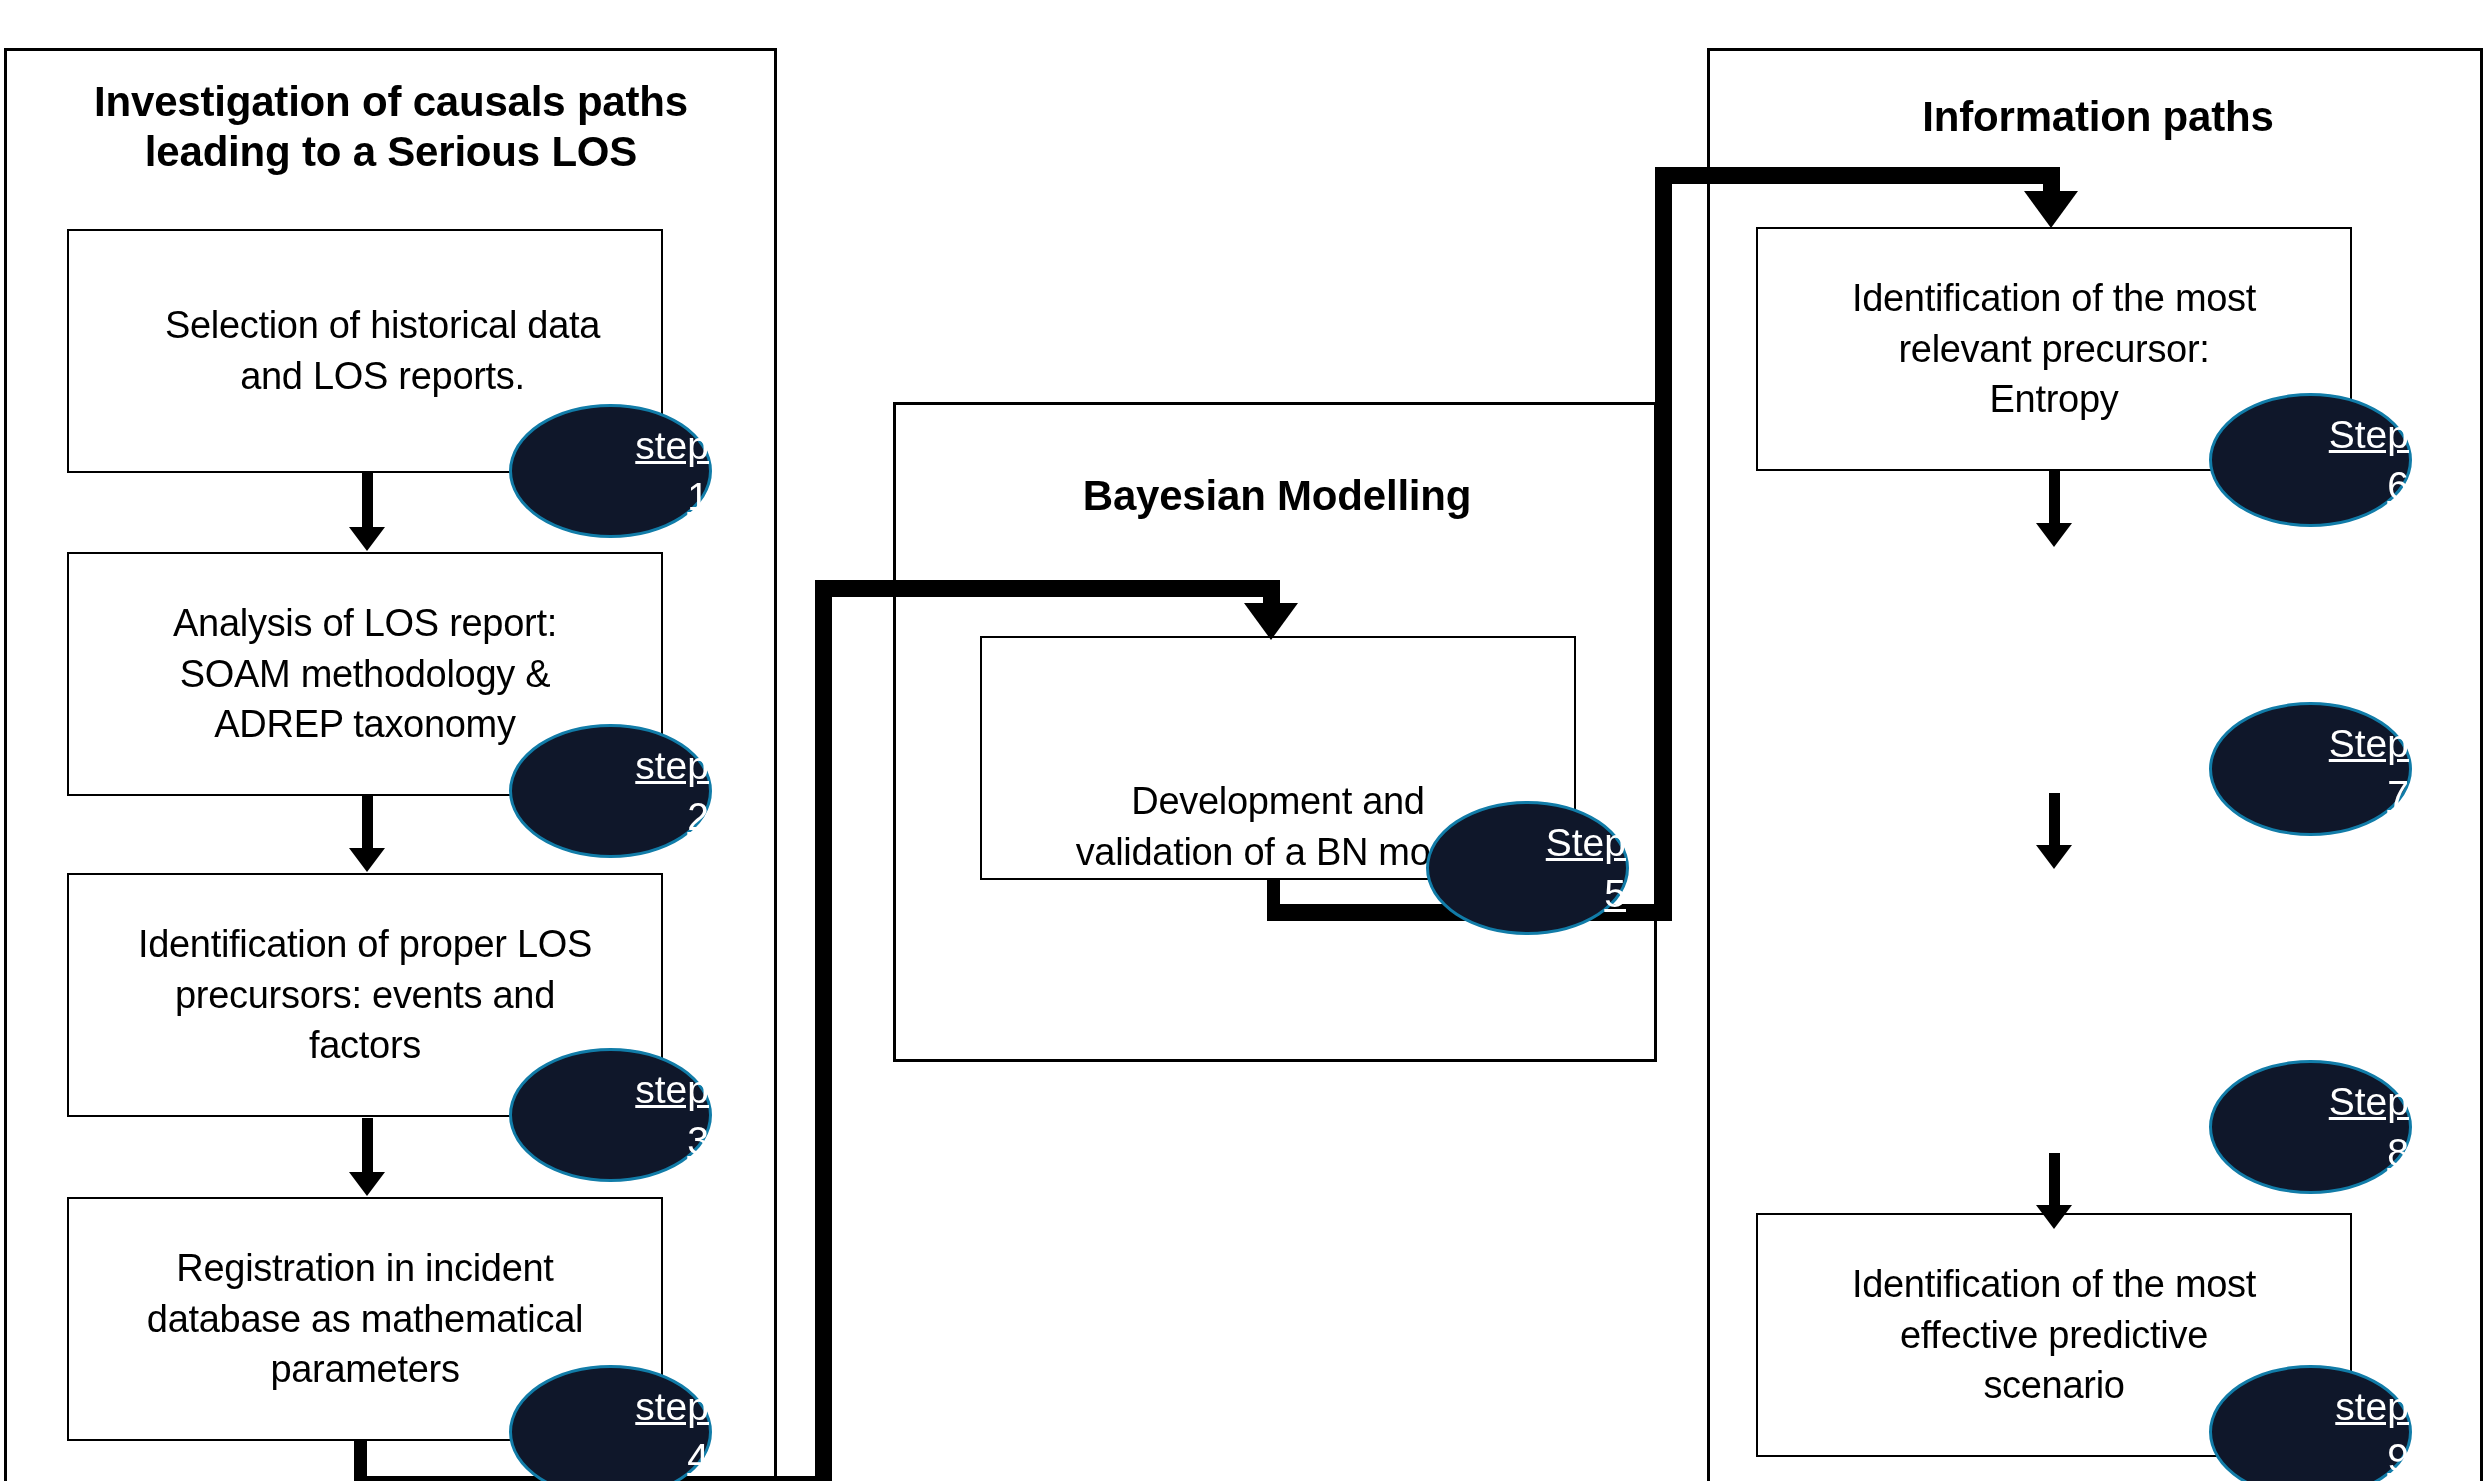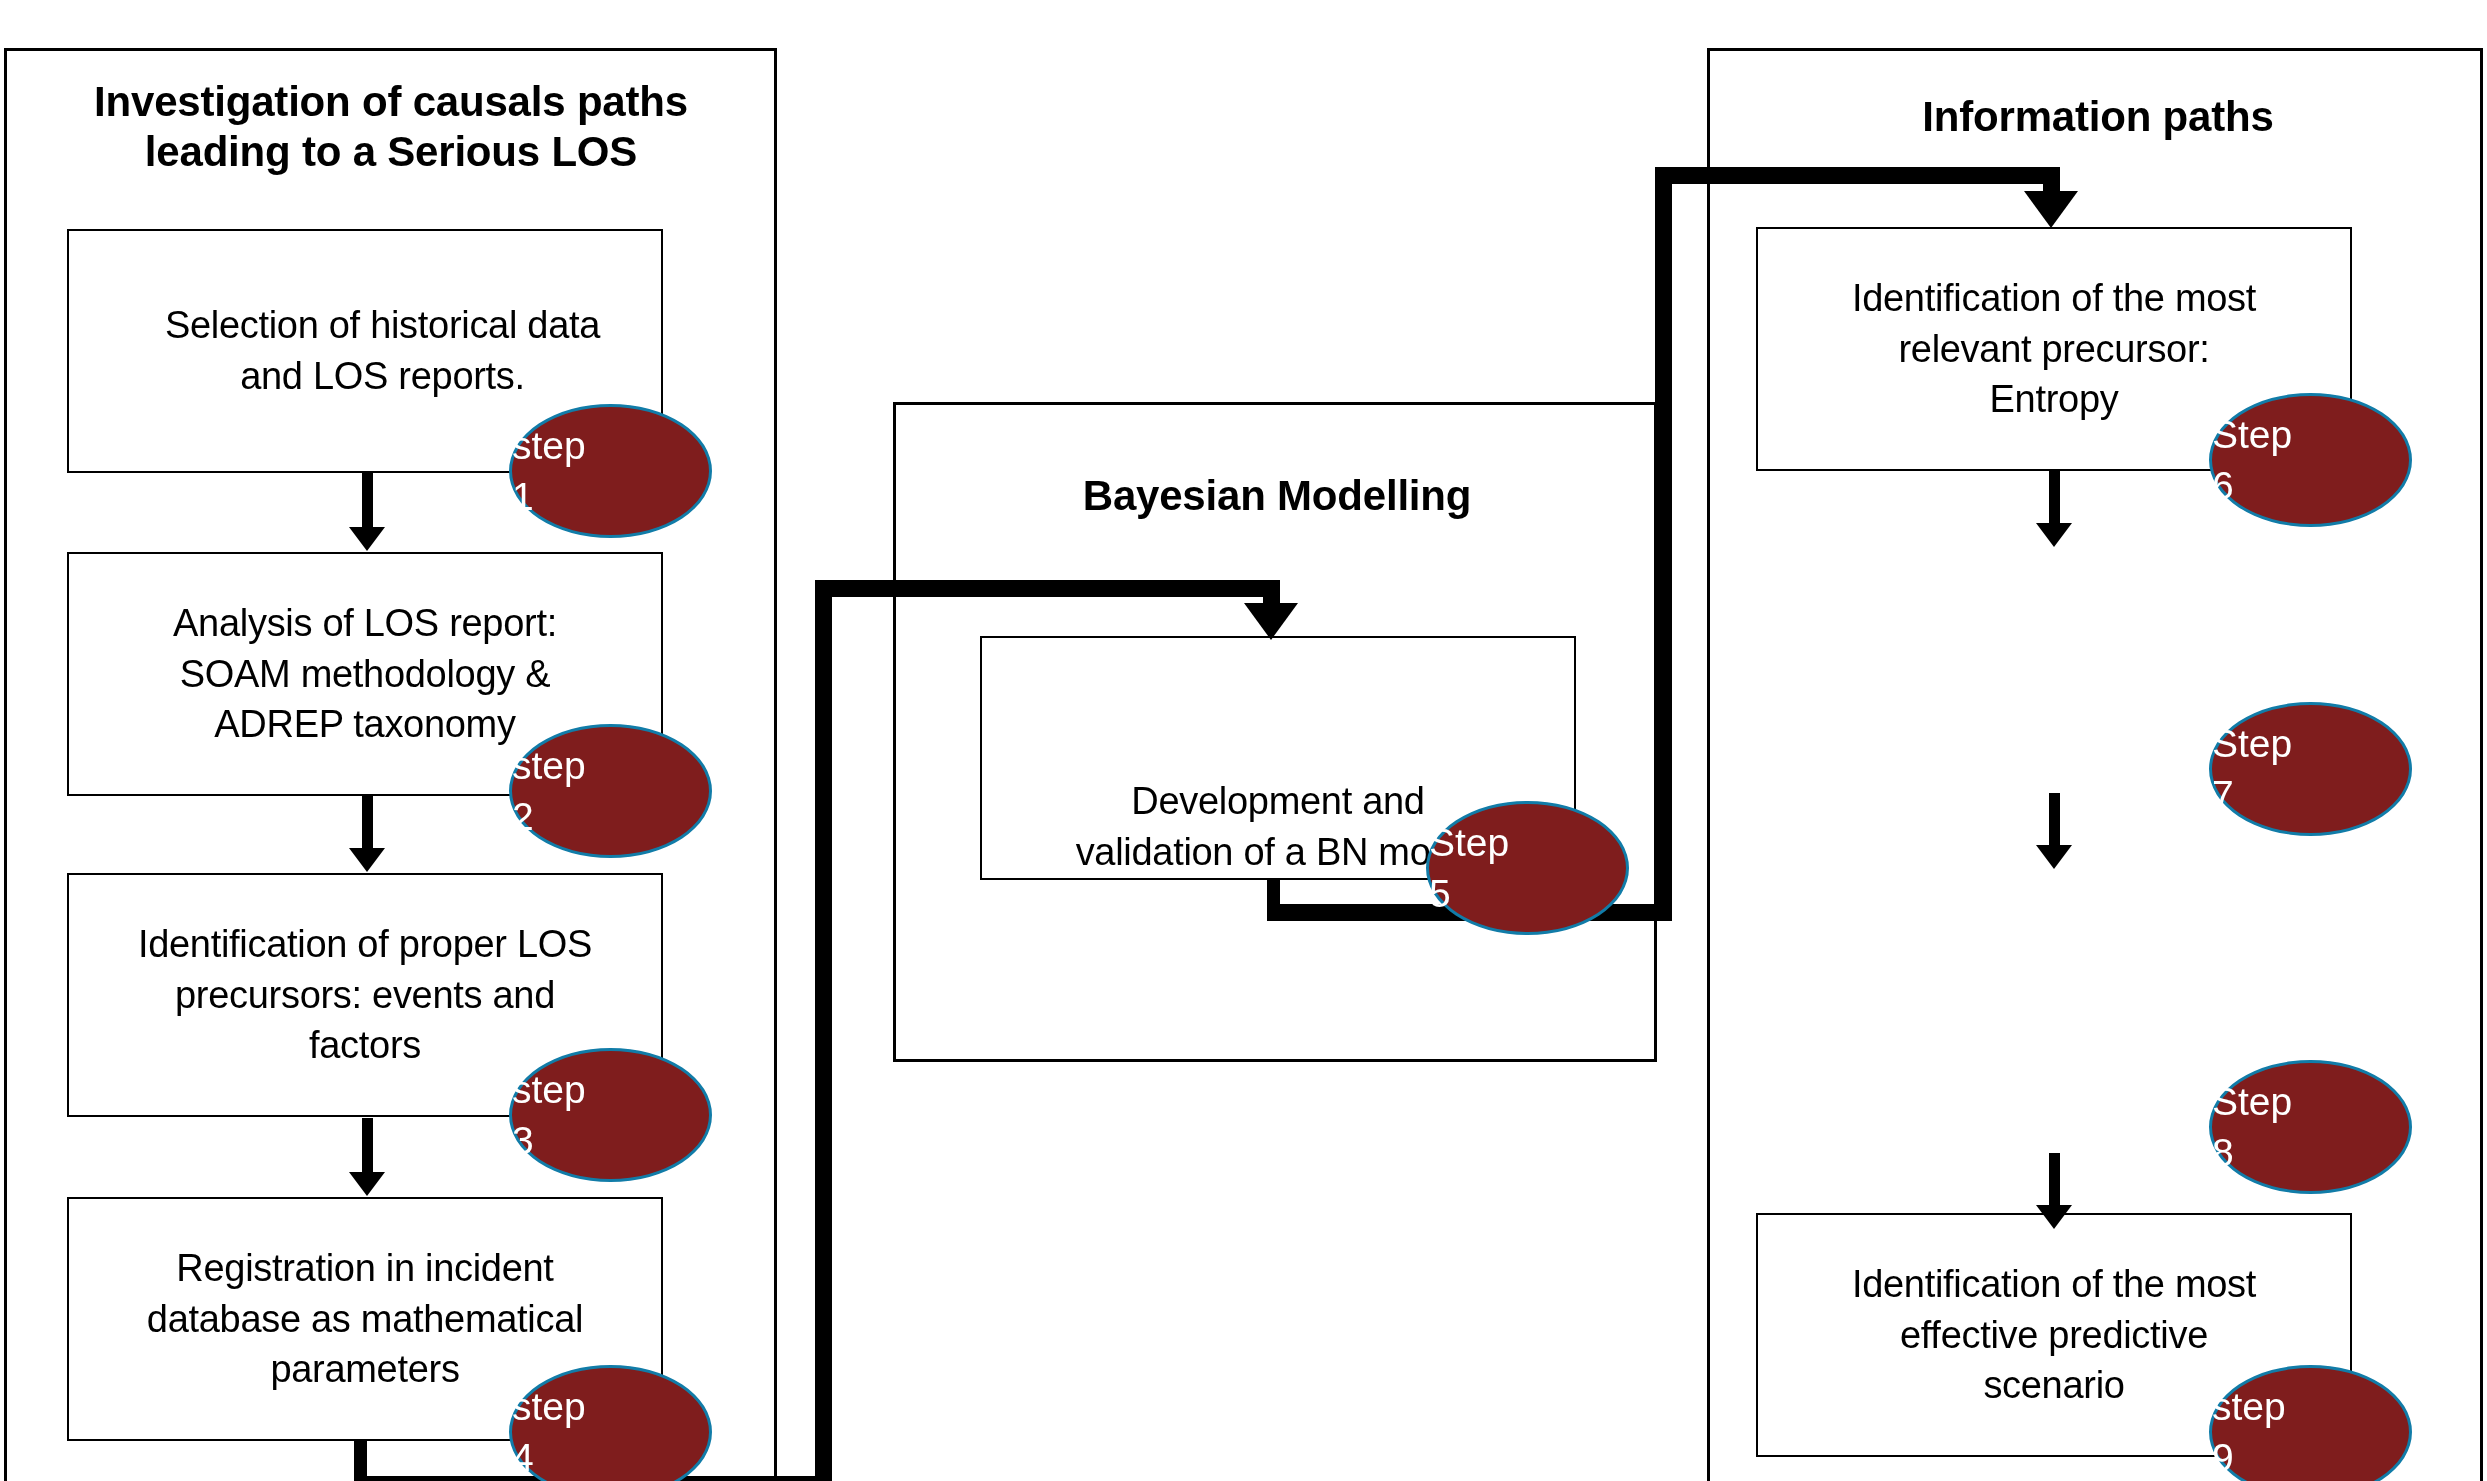--- a/index.html
+++ b/index.html
@@ -51,29 +51,30 @@
     white-space:pre-line;
     padding:0 9.3px;
     font-size:38px;
     letter-spacing:-0.3px;
   }
 
   
   .badge{
     position:absolute;
     border-radius:50%;
-    background:#7f1d1d;
+    background:#0f172a;
     border:3.7px solid #117CA8;
     box-sizing:border-box;
     display:flex;
     flex-direction:column;
-    align-items:flex-start;
+    align-items:flex-end;
     justify-content:center;
     color:#ffffff;
     z-index:40;
+    text-decoration:underline;
   }
   .badge .b-word{
     font-size:39px;
     line-height:1.0;
     color:#ffffff;
   }
   .badge .b-num{
     font-size:39px;
     line-height:1.0;
     margin-top:11.2px;

